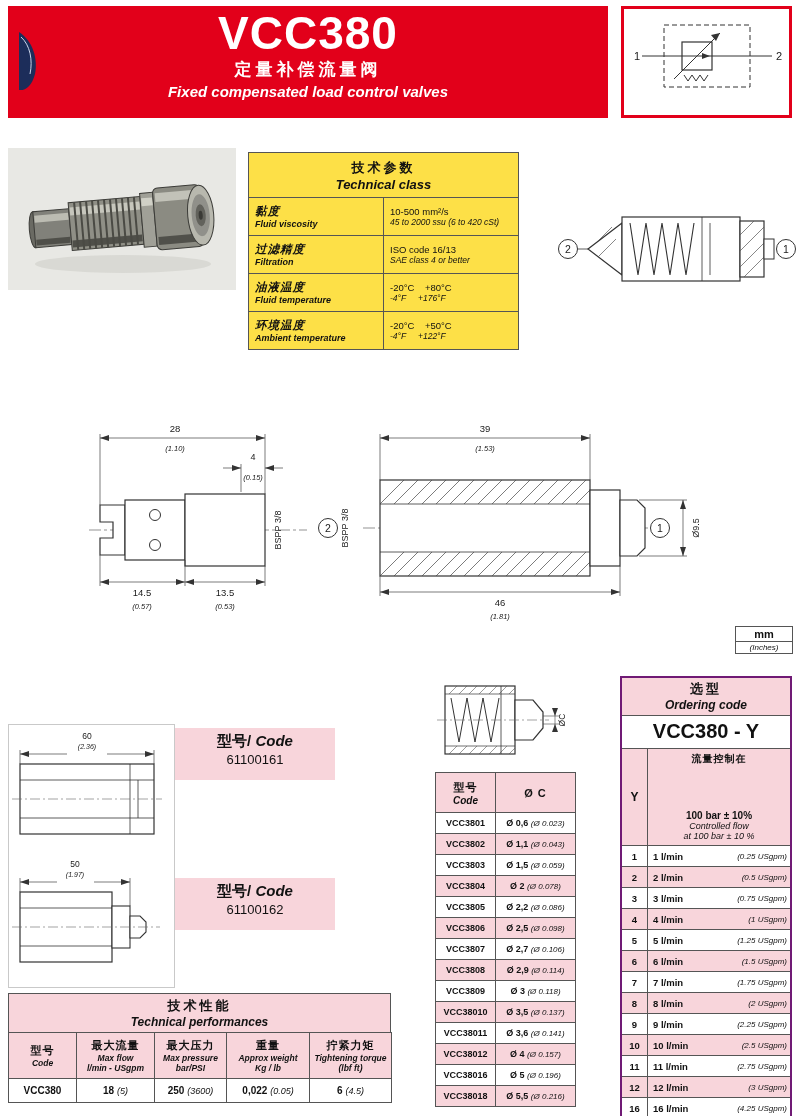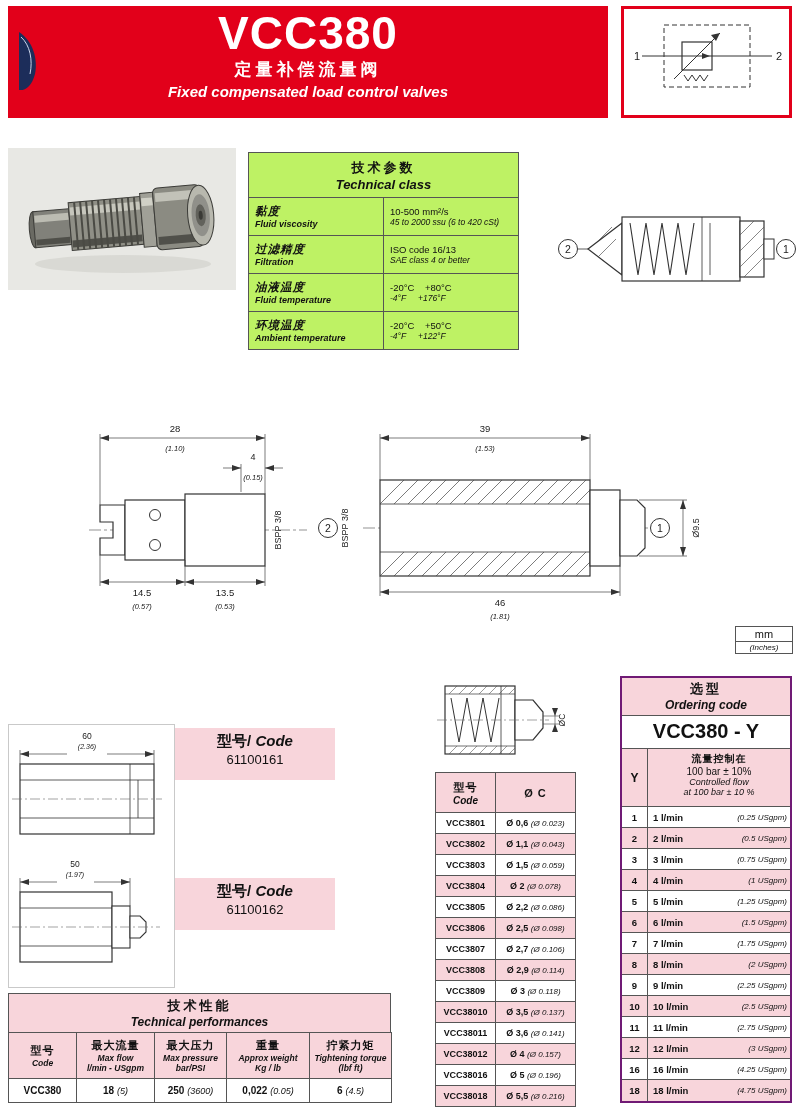--- a/index.html
+++ b/index.html
@@ -14,38 +14,38 @@
   .banner .sub-cn { font-size:17px; font-weight:bold; letter-spacing:4px; margin-top:1px; }
   .banner .sub-en { font-size:15px; font-weight:bold; font-style:italic; margin-top:2px; }
   .logo { position:absolute; left:6px; top:24px; }
 
   .symbol-box { left:621px; top:6px; width:171px; height:112px; border:3px solid #e2001a; background:#fff; }
 
   .photo { left:8px; top:148px; width:228px; height:142px; background:#e8e8e4; }
 
   
   .tech-table { left:248px; top:152px; width:271px; border-collapse:collapse; table-layout:fixed; }
-  .tech-table th, .tech-table td { border:1px solid #555; background:#bef264; padding:3px 6px; vertical-align:middle; text-align:left; }
+  .tech-table th, .tech-table td { border:1px solid #555; background:#fde047; padding:3px 6px; vertical-align:middle; text-align:left; }
   .tech-table th { text-align:center; height:45px; }
   .tech-table th .cn { font-size:13px; font-weight:bold; letter-spacing:3px; }
   .tech-table th .en { font-size:13px; font-weight:bold; font-style:italic; }
   .tech-table td { height:38px; }
   .tech-table td.lbl { width:128px; }
   .tech-table td.lbl .cn { font-size:11.5px; font-weight:bold; letter-spacing:1px;font-style:italic; }
   .tech-table td.lbl .en { font-size:9px; font-weight:bold; font-style:italic; }
   .tech-table td.val .v1 { font-size:9.5px; }
   .tech-table td.val .v2 { font-size:8.5px; font-style:italic; }
 
   
   .dwg { position:absolute; }
   svg text { font-family:"Liberation Sans",sans-serif; fill:#1a1a1a; }
 
   
   .units { left:735px; top:626px; width:58px; text-align:center; }
-  .units .mm { border:1px solid #555; font-size:11px; padding:1px 0; }
+  .units .mm { border:1px solid #555; font-size:11px; padding:1px 0;font-weight:bold; }
   .units .inch { border:1px solid #555; border-top:none; font-size:8px; font-style:italic; padding:1px 3px; }
 
   .sleeve-frame { left:8px; top:724px; width:167px; height:264px; border:1px solid #c9c9c9; }
   .code-box { left:175px; width:160px; height:52px; background:#f8d5db; text-align:center; padding-top:4px; }
   .code-box .t { font-size:15px; font-weight:bold; }
   .code-box .t .en { font-style:italic; }
   .code-box .c { font-size:13px; margin-top:1px; }
   #code-box-1 { top:728px; } #code-box-2 { top:878px; }
 
   
@@ -64,21 +64,21 @@
   
   .ordering { left:620px; top:676px; width:172px; border:2px solid #701a75; background:#fff; }
   .ord-title { background:#f8d5db; text-align:center; padding:2px 0 3px; border-bottom:1px solid #555; }
   .ord-title .cn { font-size:13px; font-weight:bold; letter-spacing:3px; }
   .ord-title .en { font-size:12px; font-weight:bold; font-style:italic; }
   .ord-model { text-align:center; font-size:20px; font-weight:bold; padding:4px 0 5px; border-bottom:1px solid #555; }
   .ord-head { display:grid; grid-template-columns:26px 1fr; background:#f8d5db; border-bottom:1px solid #555; min-height:58px; }
   .ord-head .y { border-right:1px solid #555; display:flex; align-items:center; justify-content:center; font-weight:bold; font-size:12px; }
   .ord-head .flowhead { text-align:center; padding:3px 0 4px; }
   .ord-head .flowhead .cn { font-size:10px; font-weight:bold; letter-spacing:1px; }
-  .ord-head .flowhead .b  { font-size:10px; font-weight:normal; }
+  .ord-head .flowhead .b  { font-size:10px; font-weight:bold;margin-top:44px; }
   .ord-head .flowhead .i  { font-size:9px; font-style:italic; }
   .ord-row { display:grid; grid-template-columns:26px 58px 1fr; border-bottom:1px solid #555; height:21px; align-items:center; }
   .ord-row:last-child { border-bottom:none; }
   .ord-row .y { border-right:1px solid #555; font-weight:bold; font-size:9.5px; height:100%; display:flex; align-items:center; justify-content:center; }
   .ord-row .flow { font-weight:bold; font-size:9.5px; padding-left:5px; }
   .ord-row .us { font-style:italic; font-size:8px; text-align:right; padding-right:3px; }
   .ord-row:nth-child(even) { background:#f8d5db; }
 
   
   .perf { left:8px; top:993px; width:383px; }

